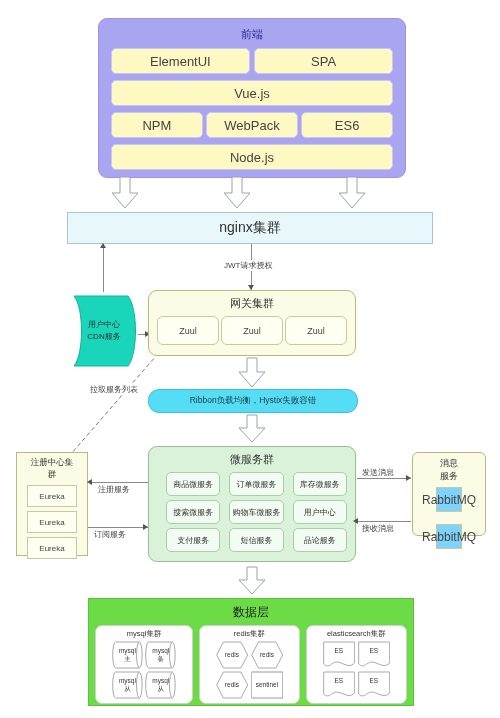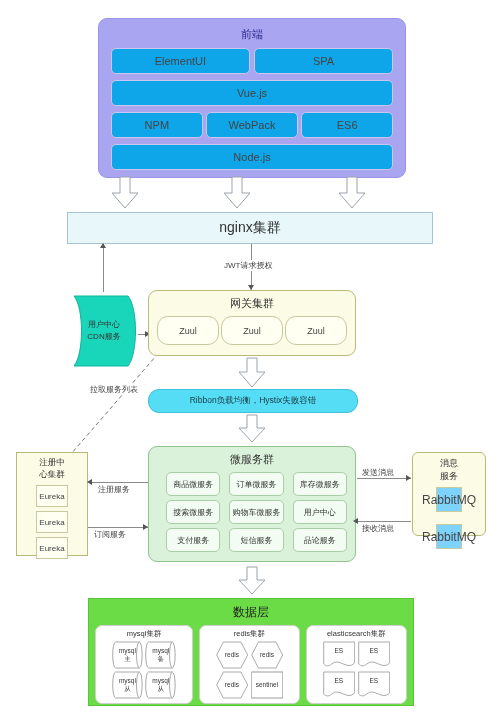--- a/index.html
+++ b/index.html
@@ -15,23 +15,23 @@
   #frontend{
     position:absolute;left:98px;top:18px;width:308px;height:160px;
     background:#aaa5f0;border:1px solid #9a94e8;border-radius:9px;
     box-sizing:border-box;padding:6px 12px;
   }
   #frontend .panel-title{
     color:#2b2b8f;font-size:11px;text-align:center;margin:2px 0 6px 0;font-weight:400;
   }
   .fe-row{display:flex;justify-content:space-between;margin-bottom:6px;}
   .fe-cell{
-    background:#0ea5e9;border:1px solid #c9c6f2;border-radius:5px;
+    background:#fef9c3;border:1px solid #c9c6f2;border-radius:5px;
     height:24px;display:flex;align-items:center;justify-content:center;
-    font-size:11px;color:#444;
+    font-size:13px;color:#444;
   }
   .fe-w-half{width:48.5%;}
   .fe-w-full{width:100%;}
   .fe-w-third{width:31.8%;}
 
   
   .barrow{position:absolute;}
   .barrow svg{display:block;}
 
   
@@ -65,21 +65,21 @@
 
   
   #gateway{
     position:absolute;left:148px;top:290px;width:208px;height:66px;
     background:#fbfbe6;border:1px solid #b9b97a;border-radius:9px;
     box-sizing:border-box;padding:4px 8px;
   }
   #gateway .panel-title{font-size:11px;text-align:center;color:#333;margin:1px 0 5px 0;}
   .gw-row{display:flex;justify-content:space-between;}
   .gw-cell{
-    width:31.5%;height:27px;background:#fffff2;border:1px solid #c9c9a0;border-radius:11px;
+    width:31.5%;height:27px;background:#fffff2;border:1px solid #c9c9a0;border-radius:6px;
     display:flex;align-items:center;justify-content:center;font-size:9px;color:#444;
   }
 
   
   #ribbon{
     position:absolute;left:148px;top:389px;width:208px;height:22px;
     background:#55ddf5;border:1px solid #3fbfd8;border-radius:11px;
     display:flex;align-items:center;justify-content:center;
     font-size:8.5px;color:#1a3a44;
   }
@@ -93,21 +93,21 @@
   #micro .panel-title{font-size:11px;text-align:center;color:#333;margin:1px 0 5px 0;}
   .ms-row{display:flex;justify-content:space-between;margin-bottom:4px;}
   .ms-cell{
     width:31.5%;height:22px;background:#f2fcf2;border:1px solid #a9cfa9;border-radius:5px;
     display:flex;align-items:center;justify-content:center;font-size:8px;color:#333;margin-left:9px;
   }
 
   
   #registry{
     position:absolute;left:16px;top:452px;width:72px;height:104px;
-    background:#fbfbe6;border:1px solid #b9b97a;box-sizing:border-box;padding:3px 19px;
+    background:#fbfbe6;border:1px solid #b9b97a;box-sizing:border-box;padding:3px 10px;
   }
   #registry .panel-title{font-size:8.5px;text-align:center;color:#333;margin:1px 0 4px 0;}
   .reg-cell{
     height:20px;background:#fffff2;border:1px solid #c9c9a0;
     display:flex;align-items:center;justify-content:center;font-size:8px;color:#444;margin-bottom:4px;
   }
 
   
   #message{
     position:absolute;left:412px;top:452px;width:74px;height:84px;

